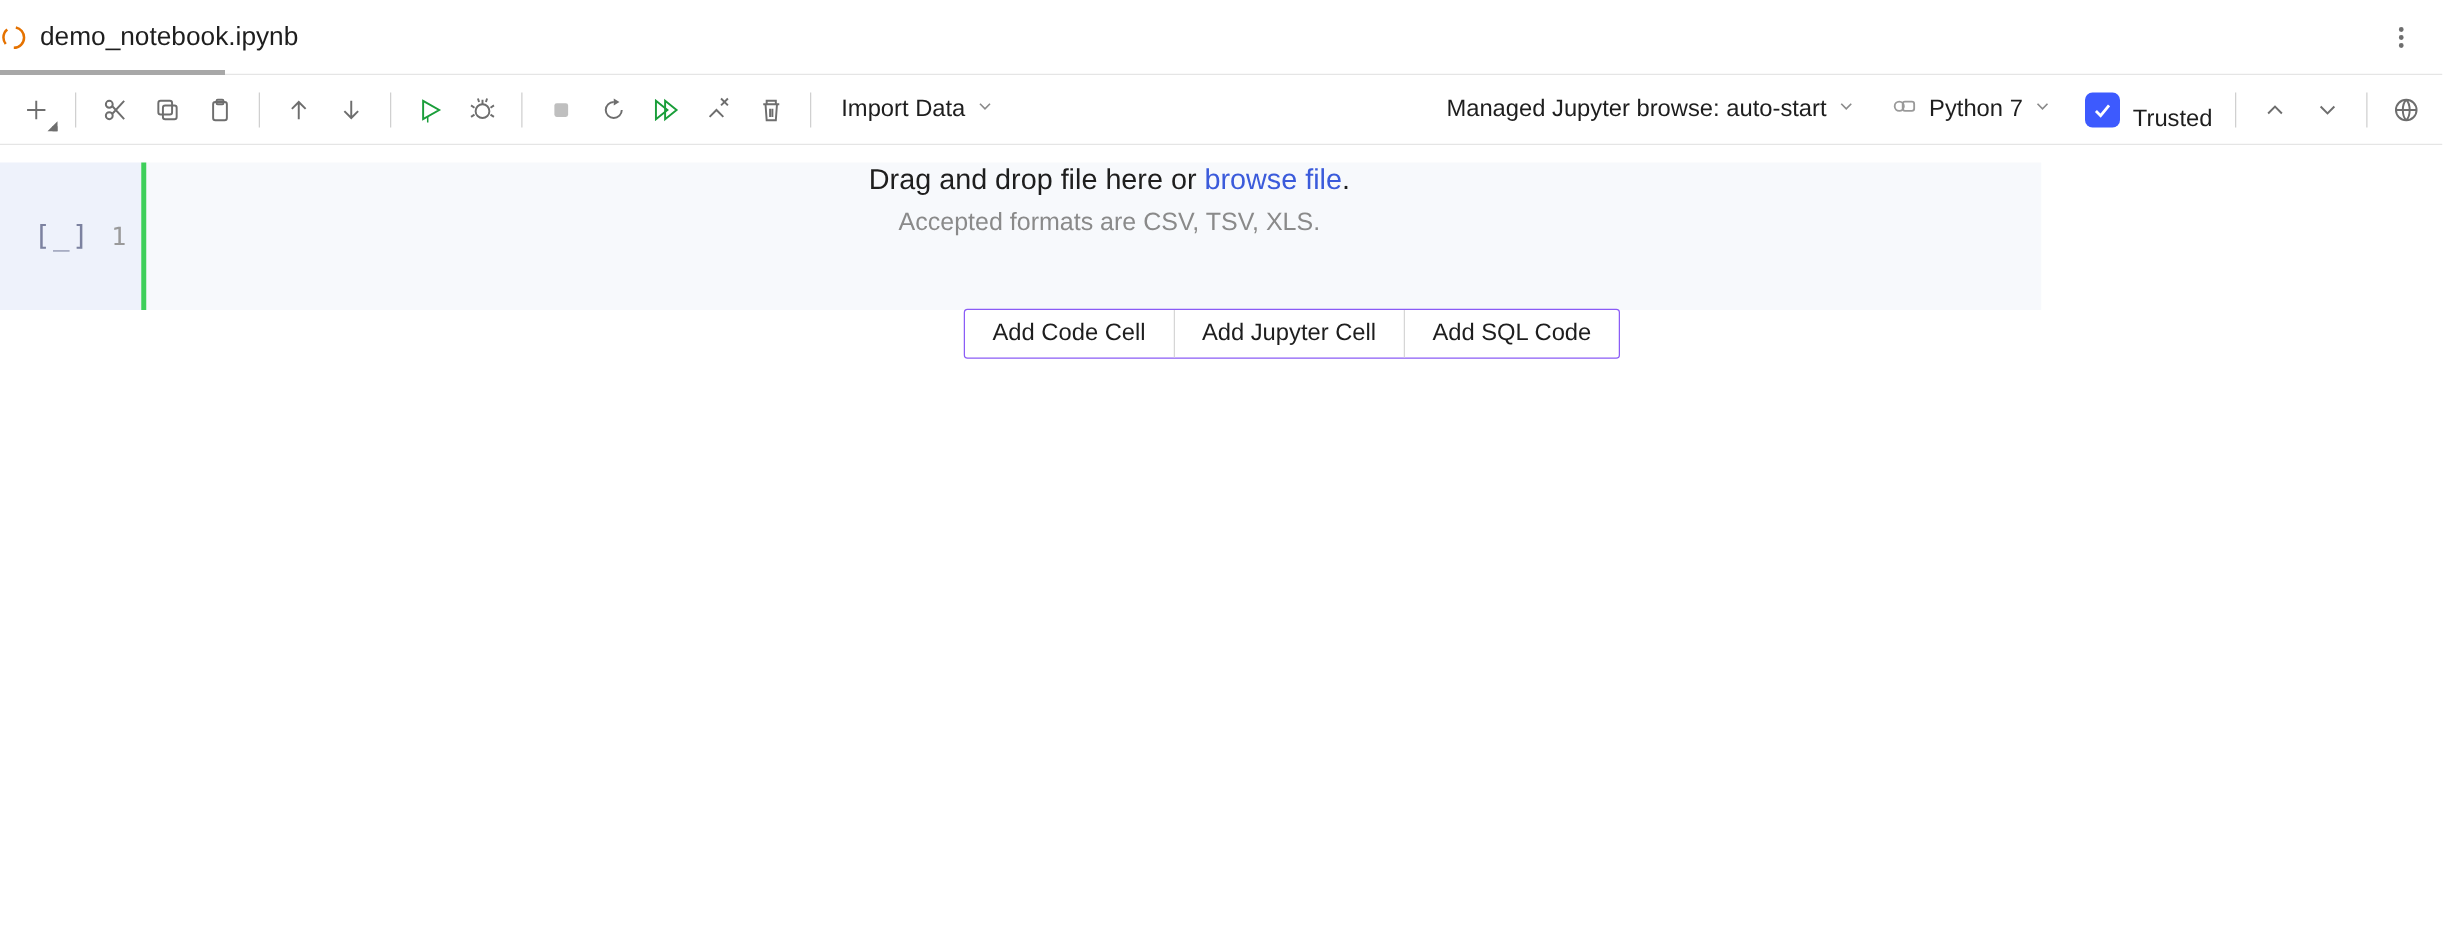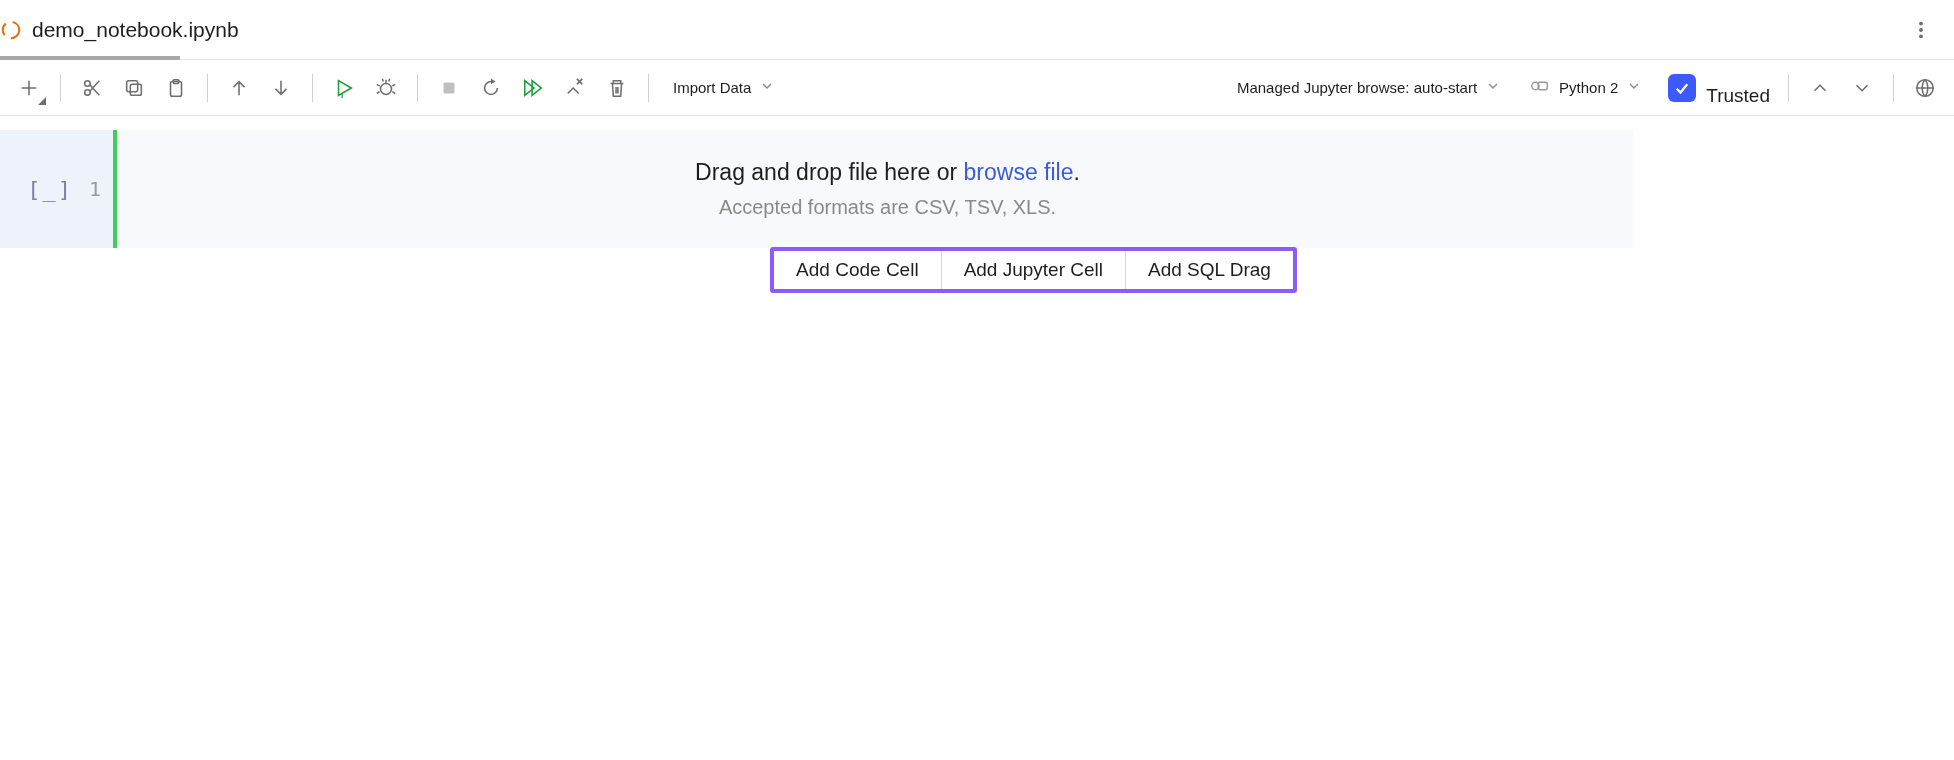--- a/index.html
+++ b/index.html
@@ -72,21 +72,21 @@
       color:#6e6e6e;
       border-radius:5px;
       position:relative;
     }
     .tb-btn svg { width:22px; height:22px; stroke:currentColor; fill:none; stroke-width:1.7; }
     .tb-btn.green svg { stroke:#1a9e3a; }
     .tb-text-btn {
       display:flex; align-items:center; gap:8px;
       padding:0 12px;
       height:38px;
-      font-size:15px;
+      font-size:19px;
       color:#1e1e1e;
       border-radius:5px;
     }
     .chev svg { width:16px; height:16px; stroke:#8a8a8a; fill:none; stroke-width:2; }
     .tb-spacer { flex:1; }
     .trusted-check {
       width:28px; height:28px;
       border-radius:6px;
       background:#3d5afe;
       display:flex;align-items:center;justify-content:center;
@@ -109,31 +109,31 @@
     }
     .cell-exec-bracket { color:#7c82a0; font-size:22px; font-family:"Menlo","Consolas",monospace; letter-spacing:2px;}
     .cell-lineno { color:#9a9a9a; font-size:20px; font-family:"Menlo","Consolas",monospace;}
     .main { flex:1; position:relative; }
     .dropzone {
       border-left:4px solid #3ecf5a;
       background:#f7f9fc;
       height:118px;
       margin-top:14px;
       display:flex; flex-direction:column;
-      align-items:center; justify-content:center;
+      align-items:center; 
       gap:10px;
       width:1520px;
       padding-left:25px;
     }
     .dz-line1 { font-size:23px; color:#1e1e1e; }
     .dz-line1 .link { color:#3b5bdb; cursor:pointer; }
     .dz-line2 { font-size:20px; color:#8a8a8a; }
     .cell-add-row {
       display:flex;
-      border:4px solid #8b5cf6;
+      border:1px solid #8b5cf6;
       border-radius:3px;
       margin:0 auto;
       width:fit-content;
       transform:translateY(-1px);
       background:#fff;
     }
     .cell-add-btn {
       padding:8px 22px;
       font-size:19px;
       color:#1e1e1e;
@@ -274,21 +274,21 @@
           <path d="M6 9 L12 15 L18 9"></path>
         </svg></span>
   </div>
   <div class="tb-text-btn">
     <span>
       <svg viewBox="0 0 24 24" width="22" height="22">
           <circle cx="7" cy="12" r="4" stroke="#9a9a9a" fill="none" stroke-width="1.6"></circle>
           <rect x="10" y="8" width="10" height="8" rx="2" stroke="#9a9a9a" fill="none" stroke-width="1.6"></rect>
         </svg>
     </span>
-    <span>Python 2</span>
+    <span>Python 7</span>
     <span class="chev"><svg viewBox="0 0 24 24">
           <path d="M6 9 L12 15 L18 9"></path>
         </svg></span>
   </div>
   <div style="display:flex;align-items:center;margin-left:10px;">
     <span class="trusted-check">
       <svg viewBox="0 0 24 24">
           <path d="M5 13 L10 18 L19 7"></path>
         </svg>
     </span>
@@ -324,16 +324,16 @@
   <div class="main">
     <div class="dropzone">
       <div class="dz-line1">
         <span>Drag and drop file here or </span><span class="link">browse file</span><span>.</span>
       </div>
       <div class="dz-line2">Accepted formats are CSV, TSV, XLS.</div>
     </div>
     <div class="cell-add-row">
       <div class="cell-add-btn">Add Code Cell</div>
       <div class="cell-add-btn">Add Jupyter Cell</div>
-      <div class="cell-add-btn">Add SQL Drag</div>
+      <div class="cell-add-btn">Add SQL Code</div>
     </div>
   </div>
 </div>
 
 </body></html>

